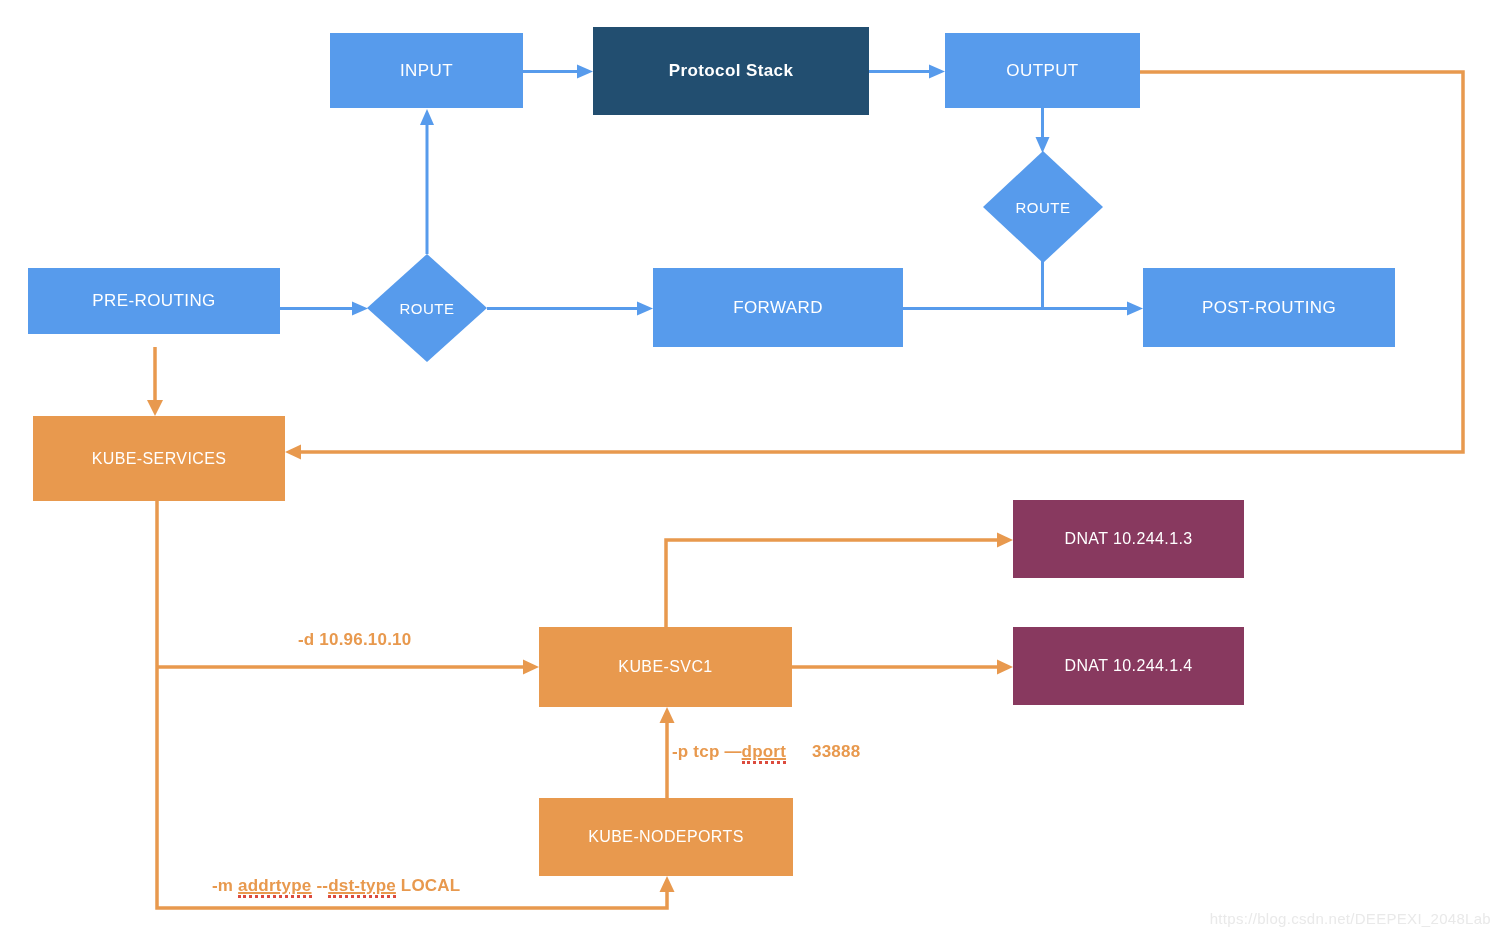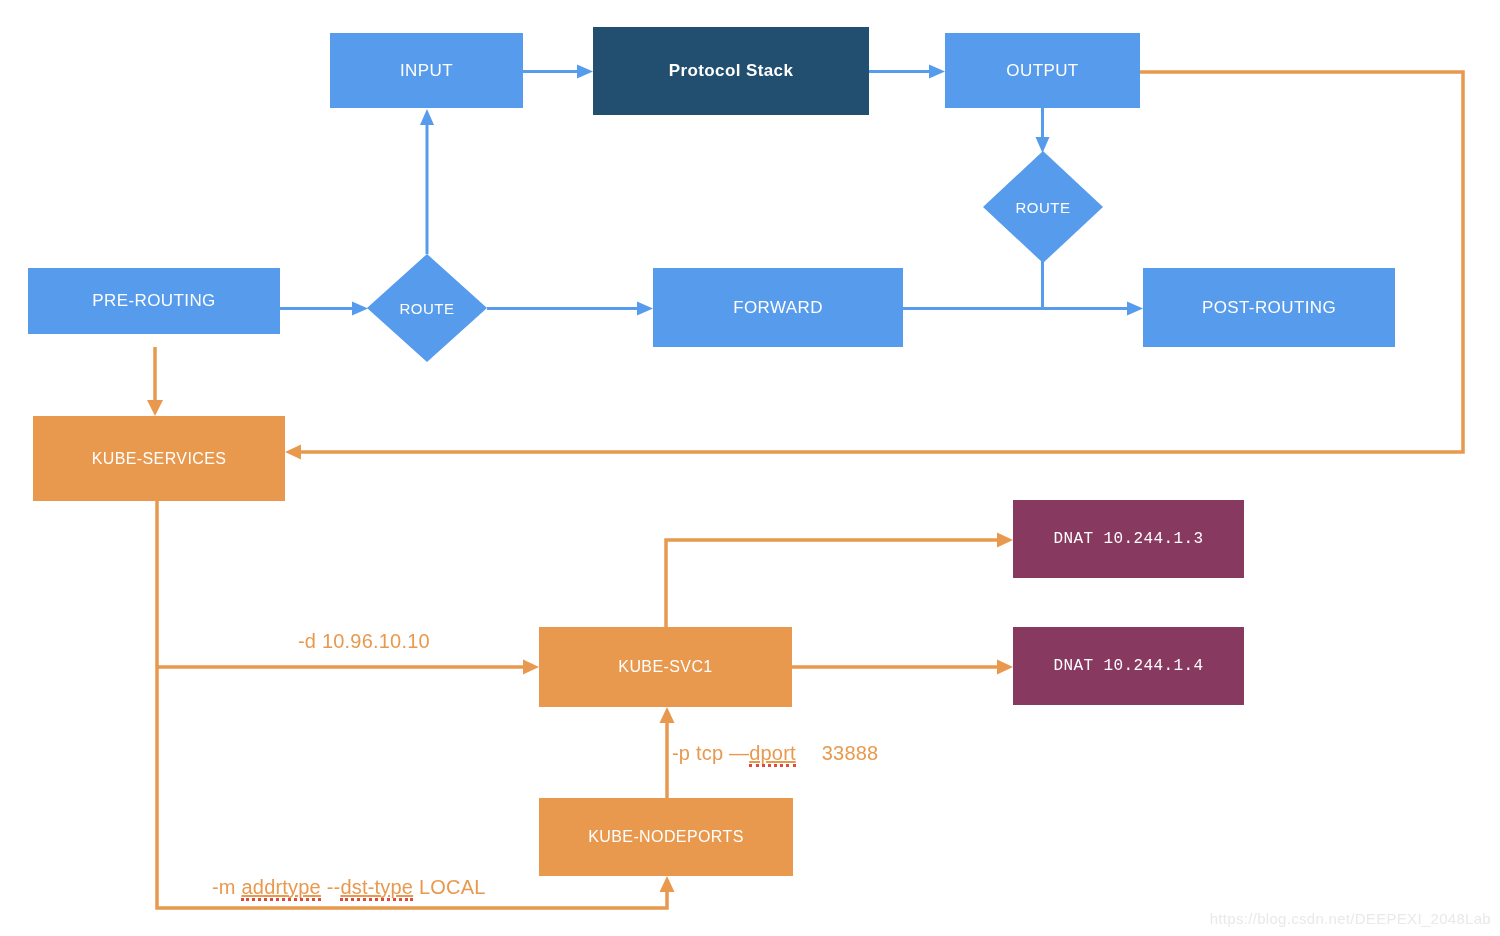--- a/index.html
+++ b/index.html
@@ -8,27 +8,27 @@
     background:#ffffff;font-family:"Liberation Sans",sans-serif;
   }
   .edges{position:absolute;left:0;top:0;z-index:1;}
   .node{
     position:absolute;z-index:2;display:flex;align-items:center;justify-content:center;
     color:#ffffff;font-weight:500;font-size:17px;letter-spacing:.4px;text-align:center;
   }
   .blue{background:#579BEC;}
   .navy{background:#224E70;font-weight:600;}
   .orangebox{background:#E8994E;font-size:16px;}
-  .maroon{background:#88395F;font-size:16px;font-family:Liberation Mono, monospace;}
+  .maroon{background:#88395F;font-size:16px;}
   .diamond{
     clip-path:polygon(50% 0,100% 50%,50% 100%,0 50%);
     background:#579BEC;font-size:15px;letter-spacing:.5px;
   }
   .annotation{
-    position:absolute;z-index:3;color:#E8994E;font-weight:400;font-size:20px;
+    position:absolute;z-index:3;color:#E8994E;font-weight:700;font-size:17px;
     white-space:nowrap;letter-spacing:.2px;
   }
   .missp{
     text-decoration:underline;
     text-decoration-thickness:2px;
     border-bottom:3px dotted #DC4B3E;
   }
   .gap{margin-left:26px;}
   .watermark{
     position:absolute;right:9px;bottom:9px;z-index:3;

